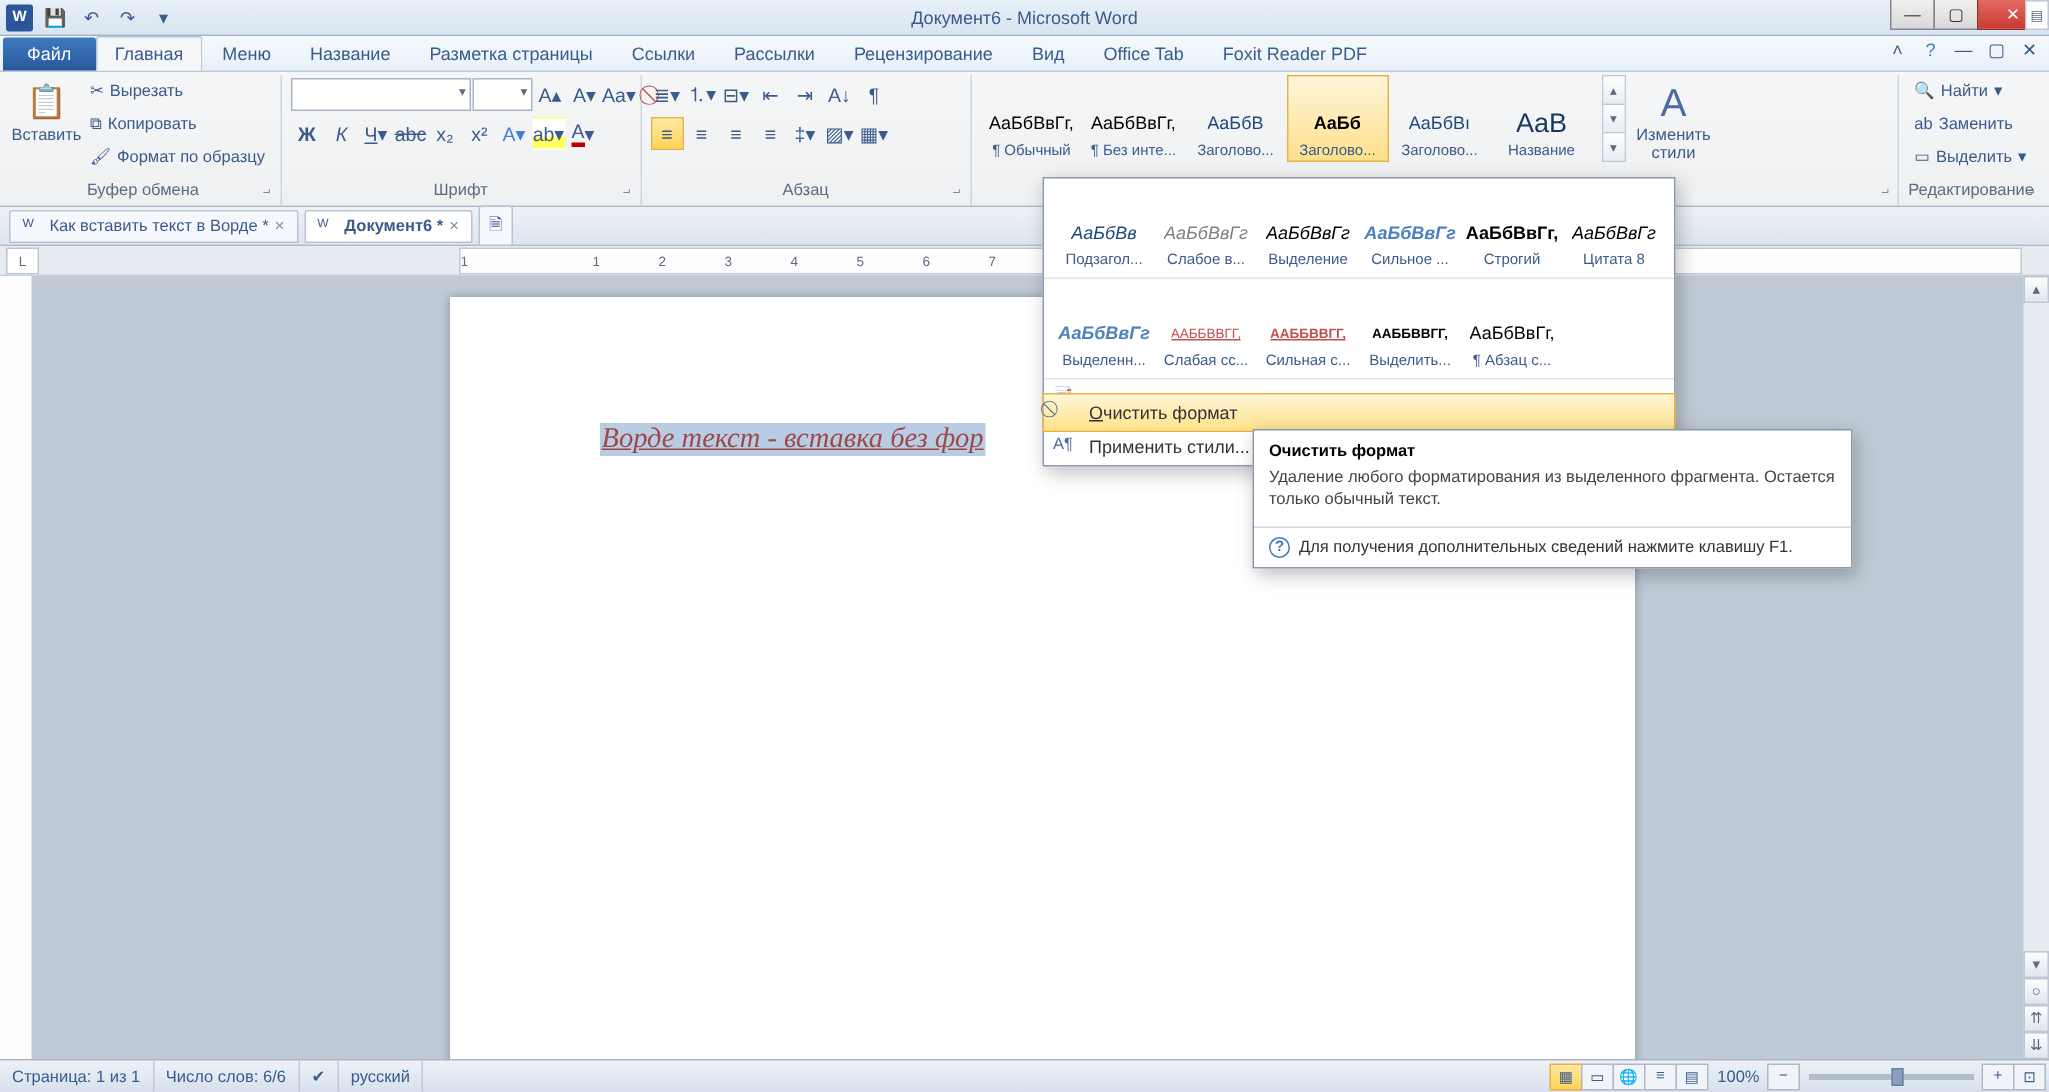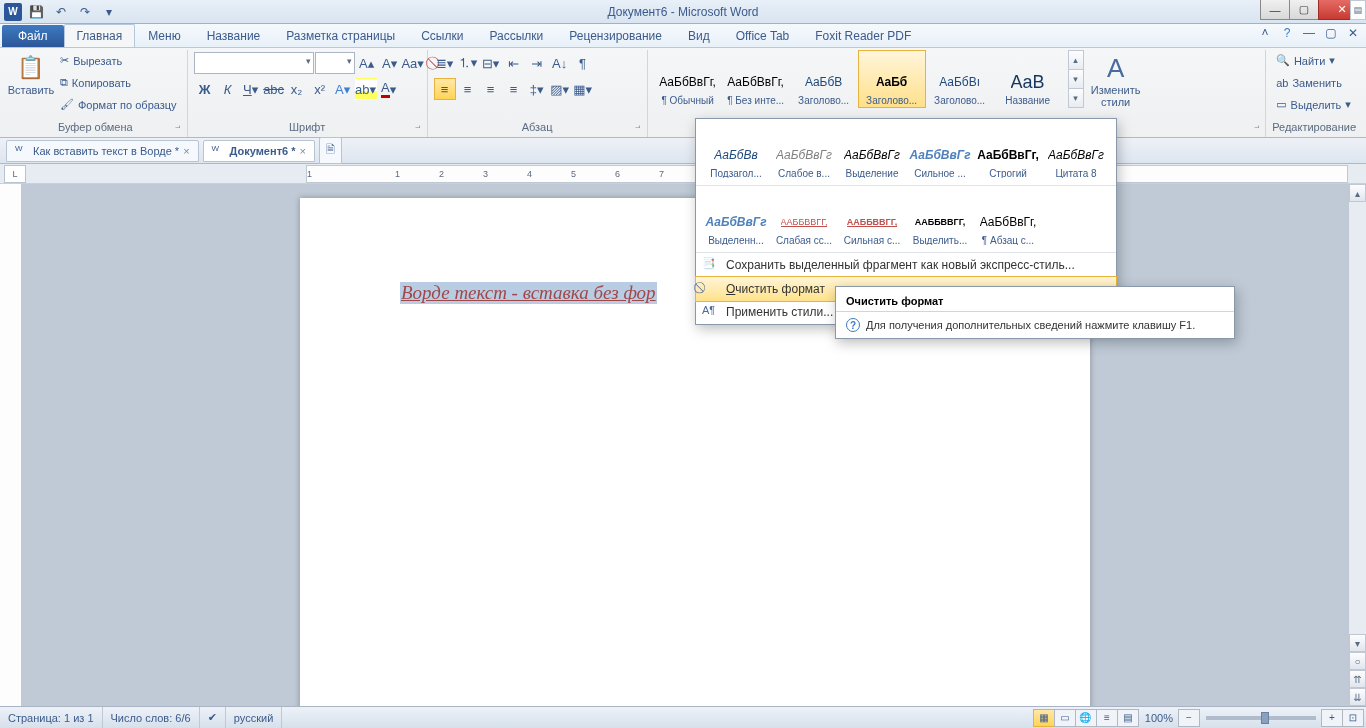--- a/index.html
+++ b/index.html
@@ -377,35 +377,35 @@
         <div class="style-sample" style="font-weight: bold; font-size: 9px;">ААББВВГГ,</div>
         <div class="style-name">Выделить...</div>
       </div>
       <div class="style-card">
         <div class="style-sample">АаБбВвГг,</div>
         <div class="style-name">¶ Абзац с...</div>
       </div>
     </div>
   <div class="gallery-menu-item">
     <span class="mi-icon">📑</span>
-    <span>Сохранить выделенный фрагмент как новый экспресс-стиль...</span>
   </div>
   <div class="gallery-menu-item hl">
     <span class="mi-icon">⃠</span>
     <span><u>О</u>чистить формат</span>
   </div>
   <div class="red-underline"></div>
   <div class="gallery-menu-item">
     <span class="mi-icon">A¶</span>
     <span>Применить стили...</span>
   </div>
 </div>
 
 <div class="tooltip">
   <div class="tt-title">Очистить формат</div>
+  <div class="tt-body">Удаление любого форматирования из выделенного фрагмента. Остается только обычный текст.</div>
   <div class="tt-foot">
     <span style="color:#3e7ac0;font-weight:bold;border:1px solid #3e7ac0;border-radius:50%;width:14px;height:14px;display:inline-flex;align-items:center;justify-content:center;font-size:10px">?</span>
     <span>Для получения дополнительных сведений нажмите клавишу F1.</span>
   </div>
 </div>
 
 <div class="statusbar">
   <div class="sb-item">Страница: 1 из 1</div>
   <div class="sb-item">Число слов: 6/6</div>
   <div class="sb-item">

